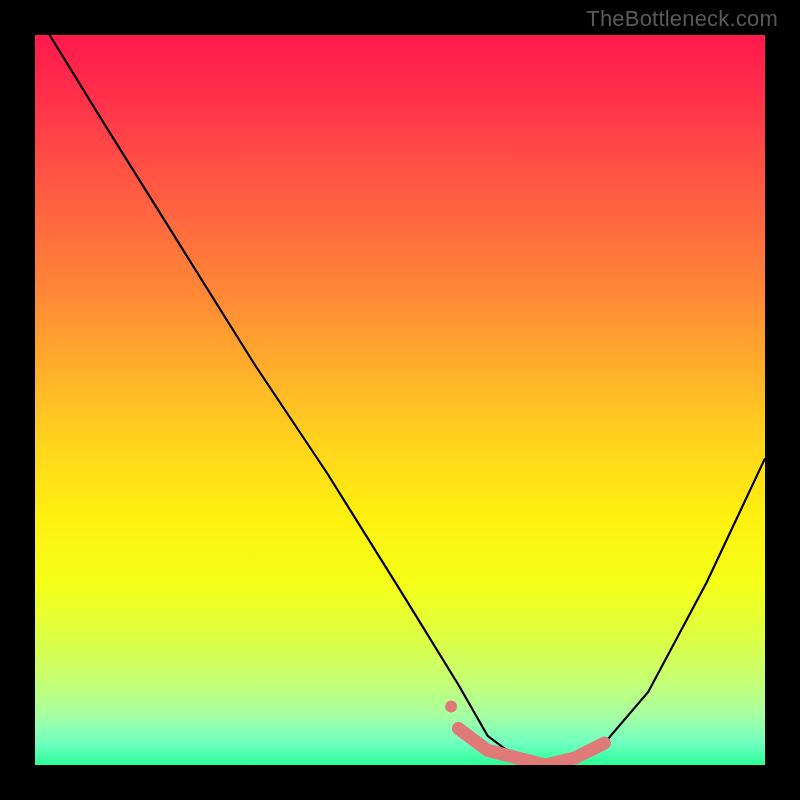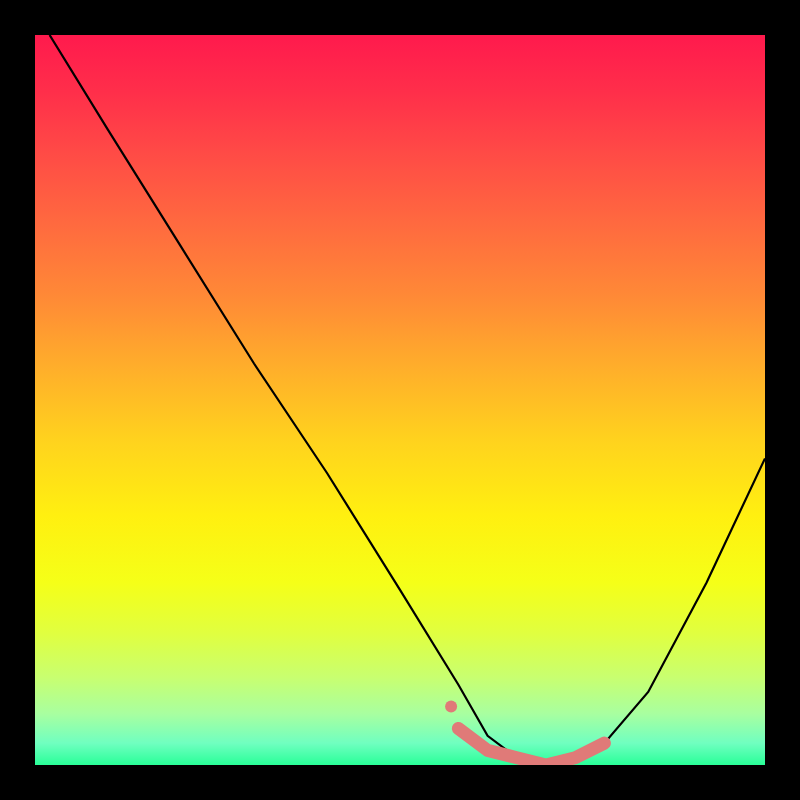--- a/index.html
+++ b/index.html
@@ -67,13 +67,14 @@
     <svg class="curve-svg" viewBox="0 0 730 730" preserveAspectRatio="none">
       <g id="curve-group">
           <path d="M14.6 0.0 L73.0 94.9 L146.0 211.7 L219.0 328.5 L292.0 438.0 L365.0 554.8 L423.4 649.7 L452.6 700.8 L481.8 722.7 L511.0 730.0 L540.2 722.7 L569.4 708.1 L613.2 657.0 L671.6 547.5 L730.0 423.4" fill="none" stroke="#000000" stroke-width="2.2"></path>
         </g>
       <g id="highlight-group">
           <path d="M423.4 693.5 L452.6 715.4 L481.8 722.7 L511.0 730.0 L540.2 722.7 L569.4 708.1" fill="none" stroke="#e07a78" stroke-width="13" stroke-linecap="round" stroke-linejoin="round"></path>
           <circle cx="416.1" cy="671.6" r="6" fill="#e07a78"></circle>
         </g>
     </svg>
   </div>
+  <div class="watermark">TheBottleneck.com</div>
 </div>
 
 </body></html>

